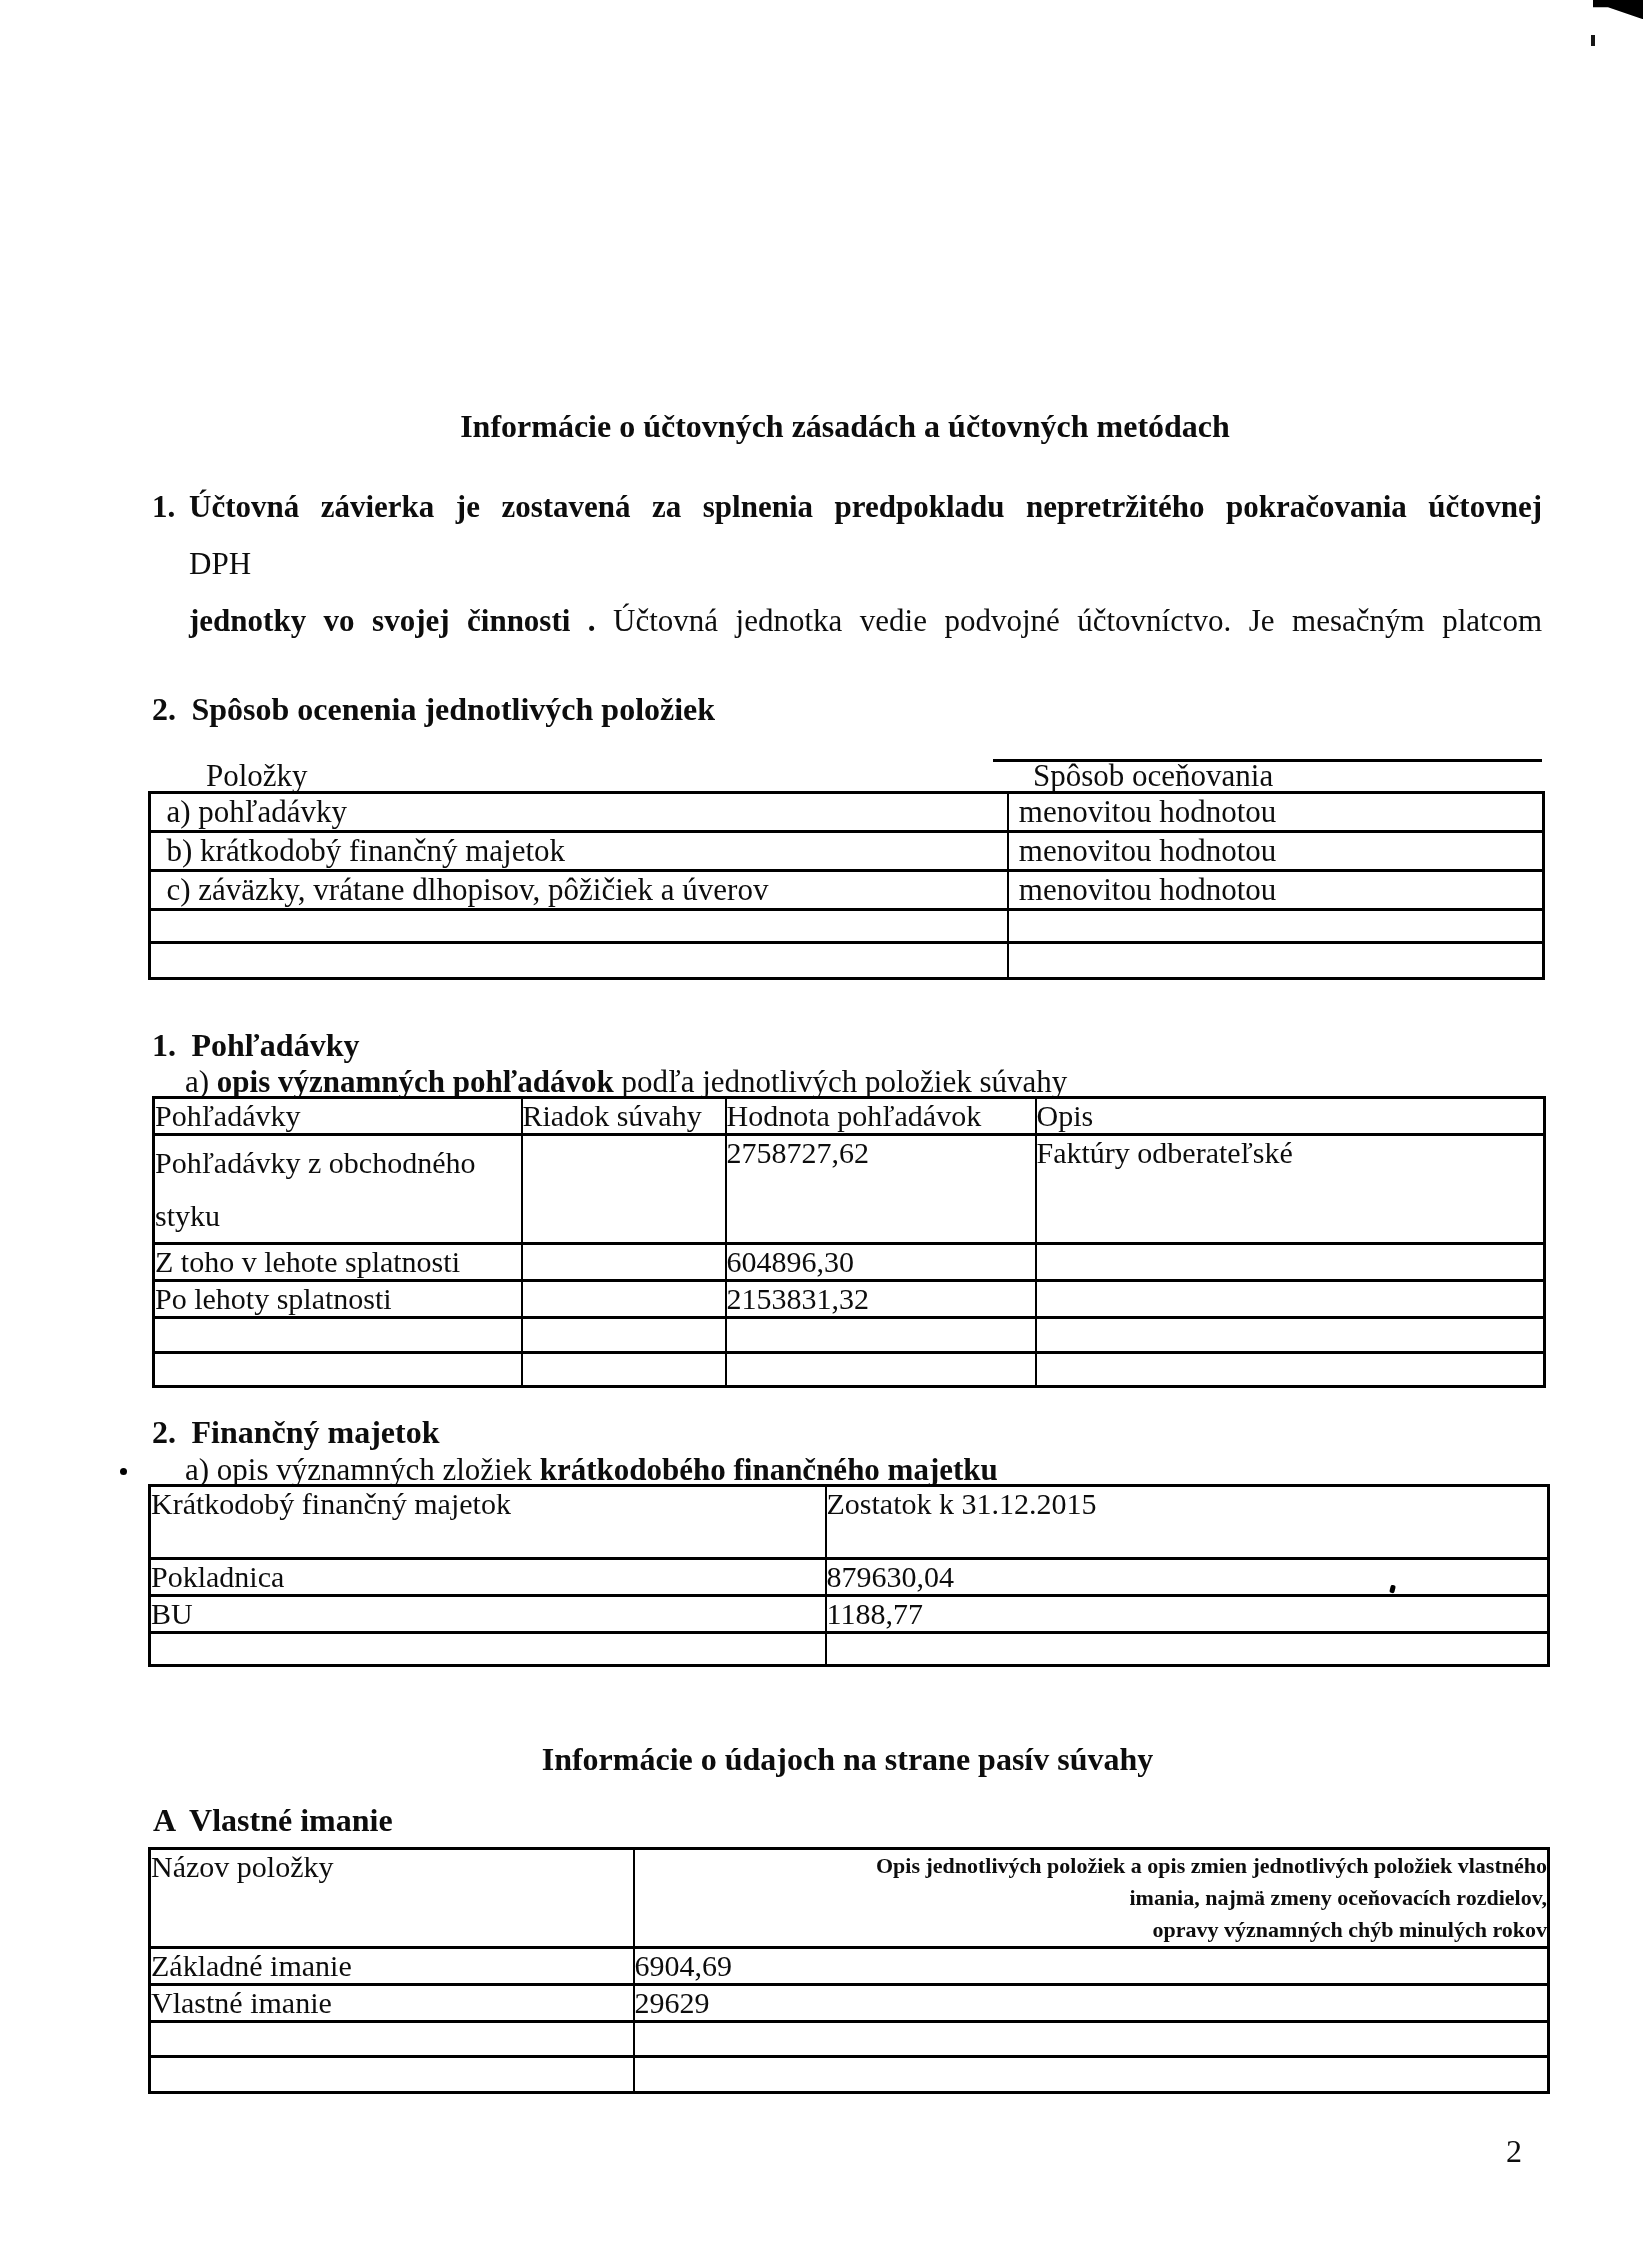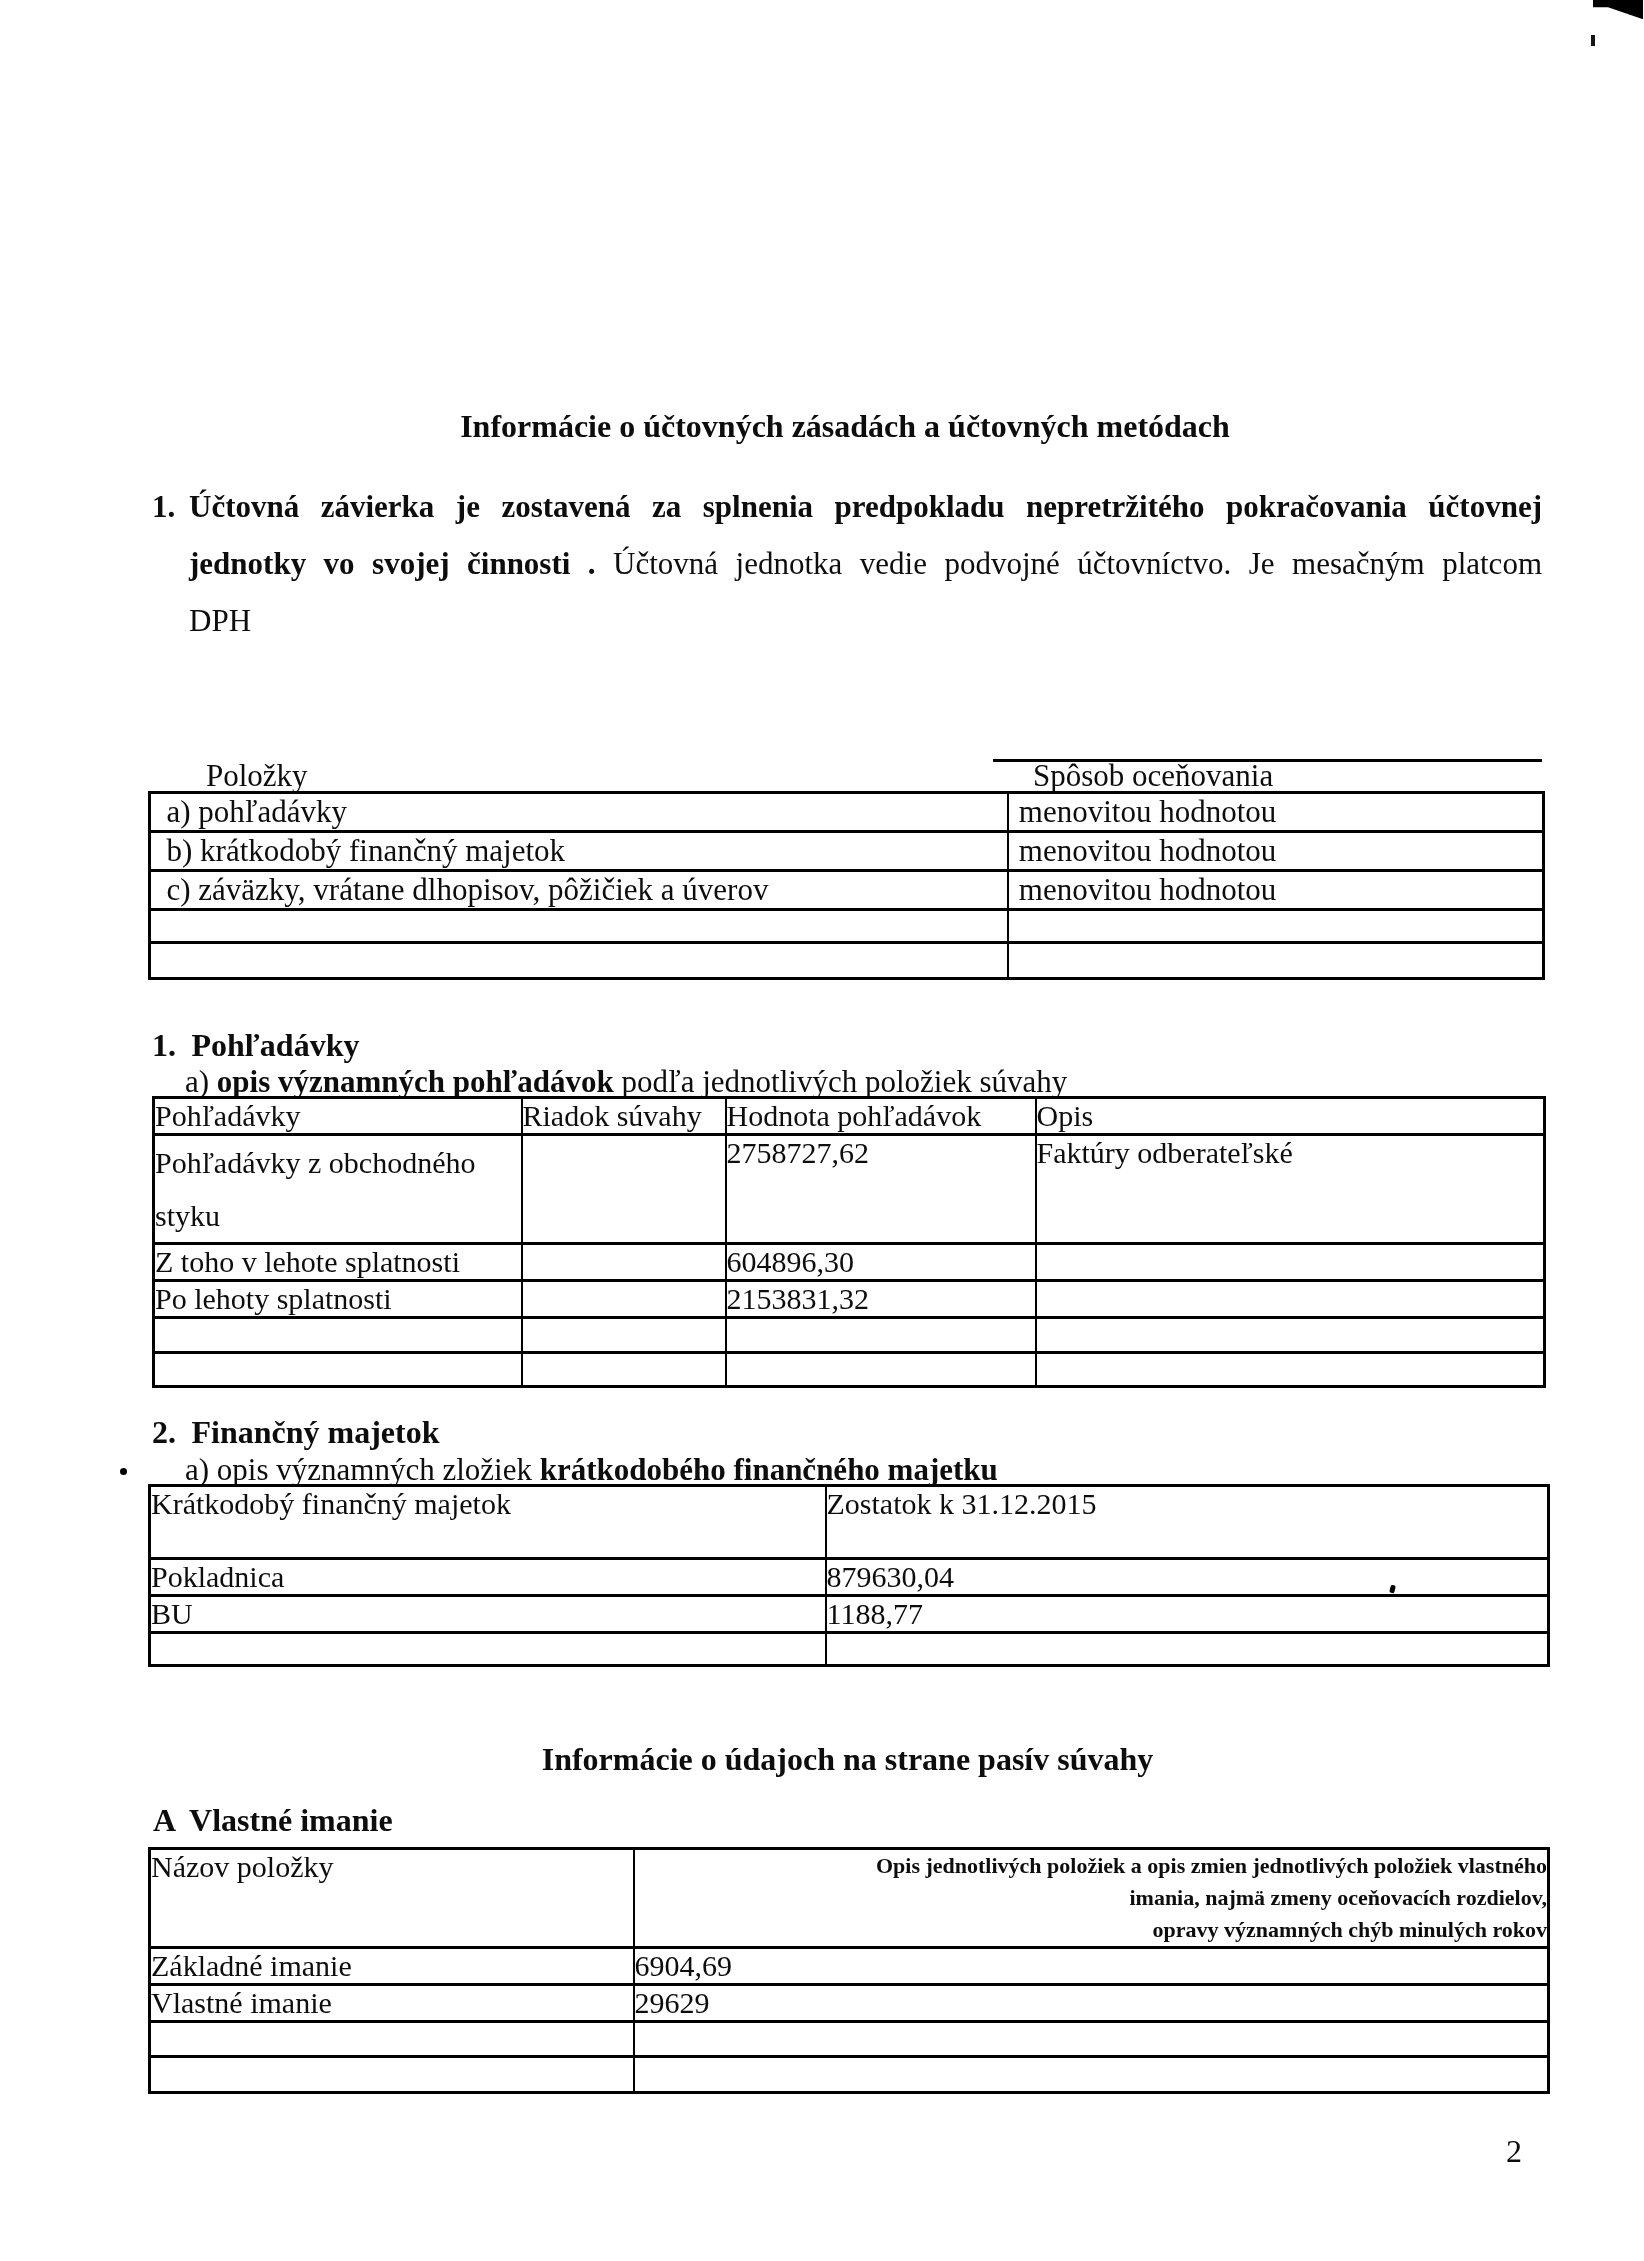--- a/index.html
+++ b/index.html
@@ -89,25 +89,28 @@
 
   <div class="corner-mark"></div>
   <div class="corner-tick"></div>
 
   <div class="doc-title">Informácie o účtovných zásadách a účtovných metódach</div>
 
   <div class="para">
     <span class="para-num">1.</span>
     <div class="para-lines">
       <div class="pline just"><b>Účtovná závierka je zostavená za splnenia predpokladu nepretržitého pokračovania účtovnej</b></div>
+      <div class="pline">DPH</div>
       <div class="pline just"><b>jednotky vo svojej činnosti .</b><span> Účtovná jednotka vedie podvojné účtovníctvo. Je mesačným platcom</span></div>
-      <div class="pline">DPH</div>
     </div>
   </div>
 
+  <div class="sec-head" style="left:152px;top:692px;">
+    <span class="hnum">2.</span><span class="htext">Spôsob ocenenia jednotlivých položiek</span>
+  </div>
 
   <div class="col-label" style="left:206px;top:761px;">Položky</div>
   <div class="col-label" style="left:1033px;top:761px;">Spôsob oceňovania</div>
   <div class="t1-topline"></div>
 
   <table class="scan t1">
     <colgroup>
         <col style="width:858px;">
         <col style="width:536px;">
       </colgroup>

